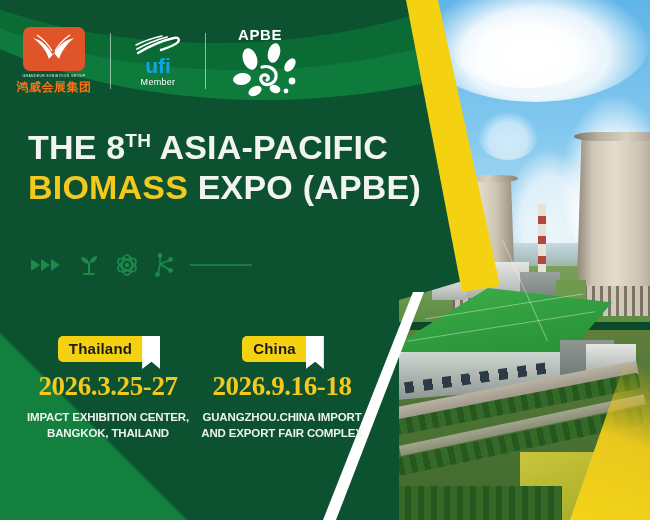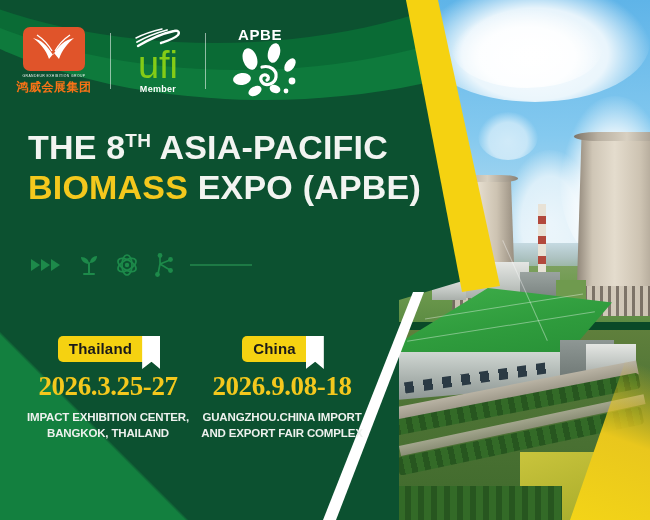--- a/index.html
+++ b/index.html
@@ -160,22 +160,22 @@
     white-space: nowrap; transform: scaleY(1.25); opacity: .92;
   }
   .gd-cn {
     font-size: 12px; color: #f97316; font-weight: 700; margin-top: 1px;
     letter-spacing: .5px; font-family: "DejaVu Sans", sans-serif;
   }
   .divider {
     width: 1px; height: 56px; background: rgba(255,255,255,.55); margin: 0 16px;
   }
   .logo-ufi { display: flex; flex-direction: column; align-items: center; width: 62px; }
-  .ufi-word { font-size: 38px; font-weight: 400; color: #84cc16; line-height: .82; letter-spacing: 0px; }
-  .ufi-member { font-size: 9px; font-weight: 700; color: #fff; letter-spacing: .3px; margin-top: 3px; }
+  .ufi-word { font-size: 21px; font-weight: 700; color: #0ea5e9; line-height: .82; letter-spacing: 0px; }
+  .ufi-member { font-size: 9px; font-weight: 400; color: #fff; letter-spacing: .3px; margin-top: 3px; }
   .logo-apbe { display: flex; flex-direction: column; align-items: flex-start; width: 84px; }
   .apbe-word { font-size: 15px; font-weight: 700; color: #fff; letter-spacing: .6px; margin-left: 16px; }
 
   
   #title {
     position: absolute; left: 28px; top: 128px; width: 420px;
   }
   .t-line { font-size: 34px; font-weight: 700; line-height: 1.17; color: #f2f4f1; letter-spacing: .2px; white-space: nowrap; }
   .t-sup { font-size: 19px; vertical-align: super; }
   .hl { color: #f4c81d; text-align: center; }
@@ -367,17 +367,17 @@
   </div>
 
   <div class="date-block" id="block-thailand">
     <div class="tag">Thailand</div>
     <div class="date-big">2026.3.25-27</div>
     <div class="venue">IMPACT EXHIBITION CENTER, BANGKOK, THAILAND</div>
   </div>
 
   <div class="date-block" id="block-china">
     <div class="tag">China</div>
-    <div class="date-big">2026.9.08-18</div>
+    <div class="date-big">2026.9.16-18</div>
     <div class="venue">GUANGZHOU.CHINA IMPORT AND EXPORT FAIR COMPLEX</div>
   </div>
 
 </div>
 
 </body></html>

